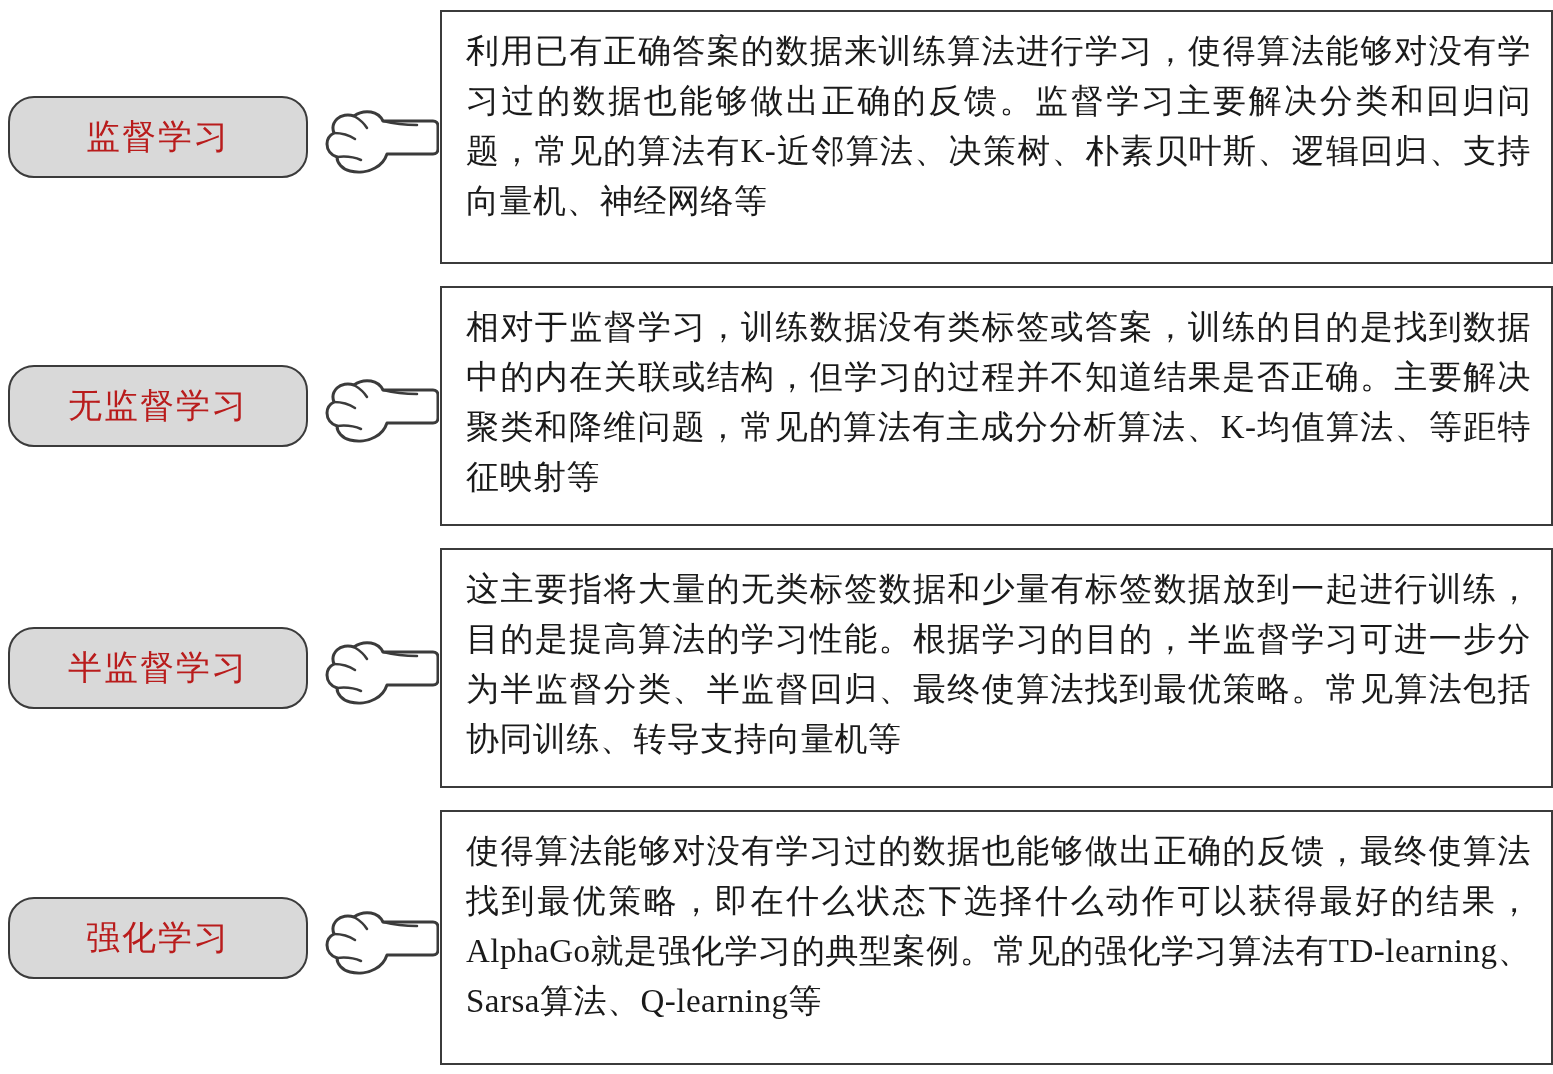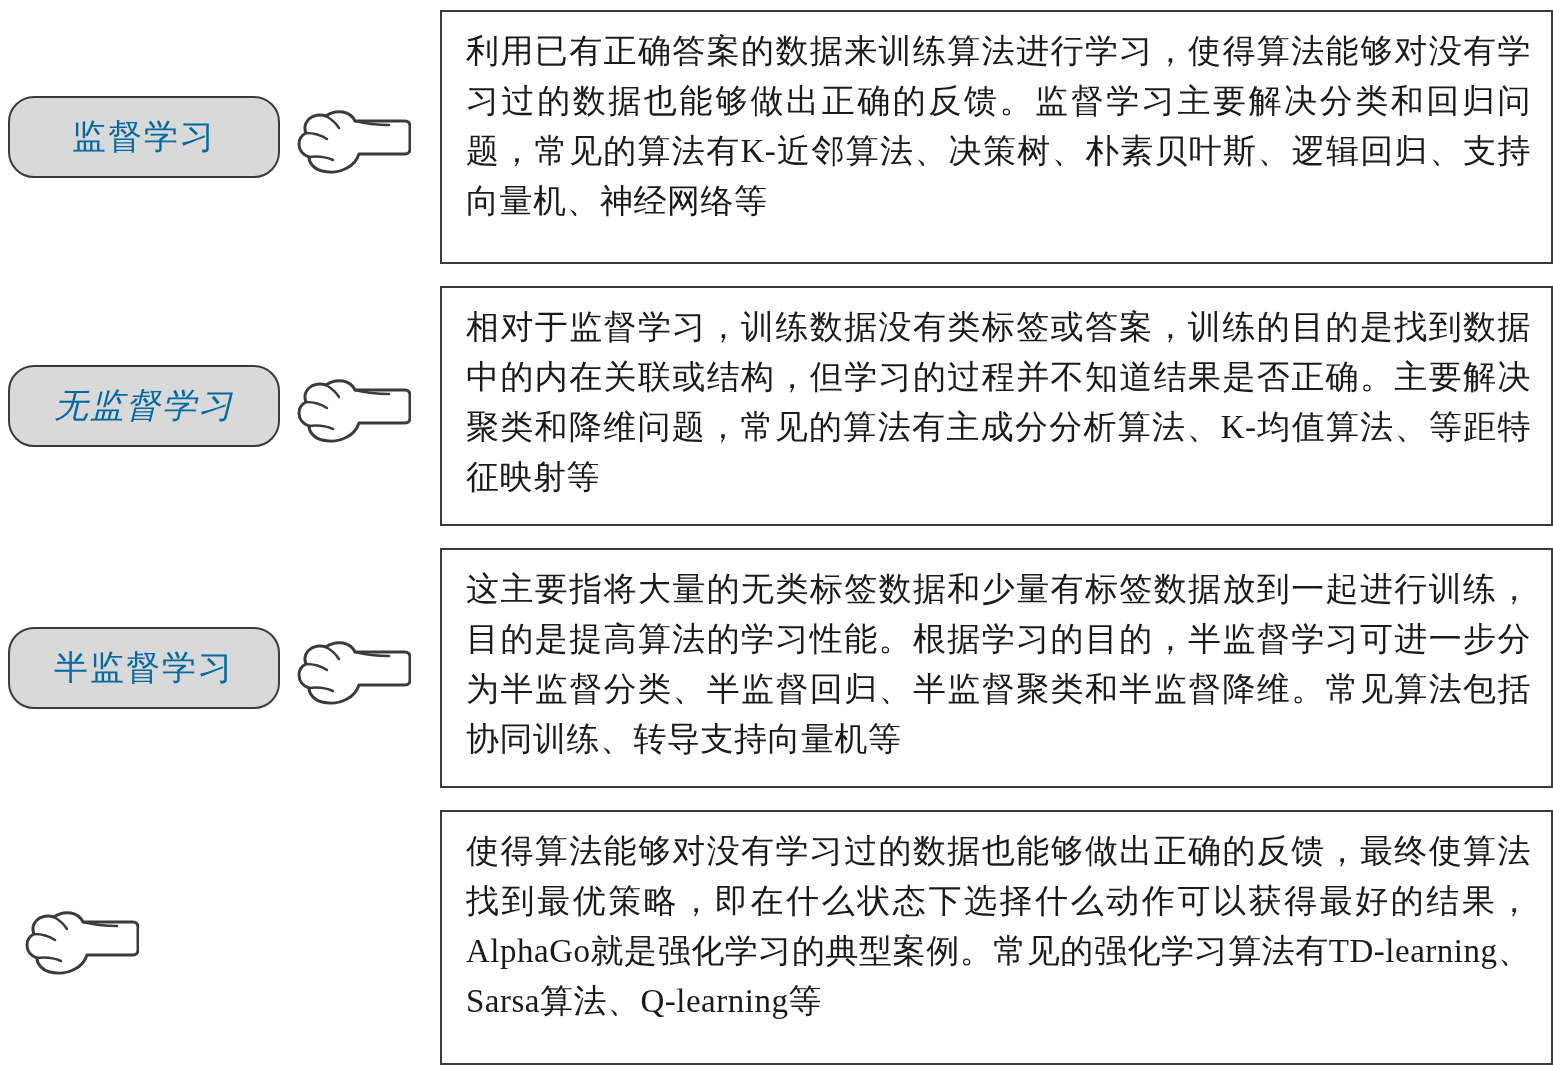--- a/index.html
+++ b/index.html
@@ -30,31 +30,31 @@
   .left-col {
     width: 440px;
     flex: 0 0 440px;
     display: flex;
     align-items: center;
     justify-content: flex-start;
     box-sizing: border-box;
     padding-left: 8px;
   }
   .pill {
-    width: 272px;
+    width: 300px;
     height: 82px;
     border: 2.5px solid #3b3b3b;
     border-radius: 26px;
     background: #d9d9d9;
     display: flex;
     align-items: center;
     justify-content: center;
     font-size: 34px;
     letter-spacing: 2px;
-    color: #0369a1;
+    color: #b91c1c;
     box-sizing: border-box;
   }
   .hand {
     width: 120px;
     height: 86px;
     margin-left: 12px;
     flex: 0 0 120px;
     display: flex;
     align-items: center;
     justify-content: center;
@@ -73,21 +73,21 @@
     text-justify: inter-character;
     letter-spacing: 0.5px;
   }
   
   .row-1 { margin-top: 6px; }
   .row-1 .box { min-height: 254px; }
   .row-1 .left-col { height: 254px; }
 
   .row-2 { margin-top: 22px; }
   .row-2 .box { min-height: 240px; font-family: Liberation Serif, serif; }
-  .row-2 .left-col { height: 240px; font-style: italic; }
+  .row-2 .left-col { height: 240px; }
 
   .row-3 { margin-top: 22px; }
   .row-3 .box { min-height: 240px; }
   .row-3 .left-col { height: 240px; }
 
   .row-4 { margin-top: 22px; }
   .row-4 .box { min-height: 255px; }
   .row-4 .left-col { height: 255px; }
 </style>
 </head>
@@ -139,25 +139,28 @@
       <div class="hand">
         <svg width="118" height="84" viewBox="0 0 118 84" fill="none">
           <path d="M112 26 L62 26 C60 22 56 18 50 17 C43 16 37 18 33 21 C27 19 20 20 16 24 C12 28 11 33 13 38 C9 40 6 44 6 49 C6 55 10 60 16 62 C16 68 21 74 29 76 C37 78 47 77 54 73 C60 70 64 65 66 59 L112 59 C115 59 117 57 117 54 L117 31 C117 28 115 26 112 26 Z" stroke="#3b3b3b" stroke-width="3" fill="#ffffff" stroke-linejoin="round"></path>
           <path d="M33 21 C38 24 43 28 46 33" stroke="#3b3b3b" stroke-width="2.5" fill="none" stroke-linecap="round"></path>
           <path d="M13 38 C20 38 28 40 34 44" stroke="#3b3b3b" stroke-width="2.5" fill="none" stroke-linecap="round"></path>
           <path d="M16 62 C24 61 33 62 40 65" stroke="#3b3b3b" stroke-width="2.5" fill="none" stroke-linecap="round"></path>
           <path d="M62 26 C70 28 80 30 96 30" stroke="#3b3b3b" stroke-width="2.5" fill="none" stroke-linecap="round"></path>
         </svg>
       </div>
     </div>
-    <div class="box">这主要指将大量的无类标签数据和少量有标签数据放到一起进行训练，目的是提高算法的学习性能。根据学习的目的，半监督学习可进一步分为半监督分类、半监督回归、半监督聚类和半监督降维。常见算法包括协同训练、转导支持向量机等</div>
+    <div class="box">这主要指将大量的无类标签数据和少量有标签数据放到一起进行训练，目的是提高算法的学习性能。根据学习的目的，半监督学习可进一步分为半监督分类、半监督回归、最终使算法找到最优策略。常见算法包括协同训练、转导支持向量机等</div>
   </div>
 
   <div class="row row-4">
     <div class="left-col">
+      <div class="pill">
+        <span>强化学习</span>
+      </div>
       <div class="hand">
         <svg width="118" height="84" viewBox="0 0 118 84" fill="none">
           <path d="M112 26 L62 26 C60 22 56 18 50 17 C43 16 37 18 33 21 C27 19 20 20 16 24 C12 28 11 33 13 38 C9 40 6 44 6 49 C6 55 10 60 16 62 C16 68 21 74 29 76 C37 78 47 77 54 73 C60 70 64 65 66 59 L112 59 C115 59 117 57 117 54 L117 31 C117 28 115 26 112 26 Z" stroke="#3b3b3b" stroke-width="3" fill="#ffffff" stroke-linejoin="round"></path>
           <path d="M33 21 C38 24 43 28 46 33" stroke="#3b3b3b" stroke-width="2.5" fill="none" stroke-linecap="round"></path>
           <path d="M13 38 C20 38 28 40 34 44" stroke="#3b3b3b" stroke-width="2.5" fill="none" stroke-linecap="round"></path>
           <path d="M16 62 C24 61 33 62 40 65" stroke="#3b3b3b" stroke-width="2.5" fill="none" stroke-linecap="round"></path>
           <path d="M62 26 C70 28 80 30 96 30" stroke="#3b3b3b" stroke-width="2.5" fill="none" stroke-linecap="round"></path>
         </svg>
       </div>
     </div>

